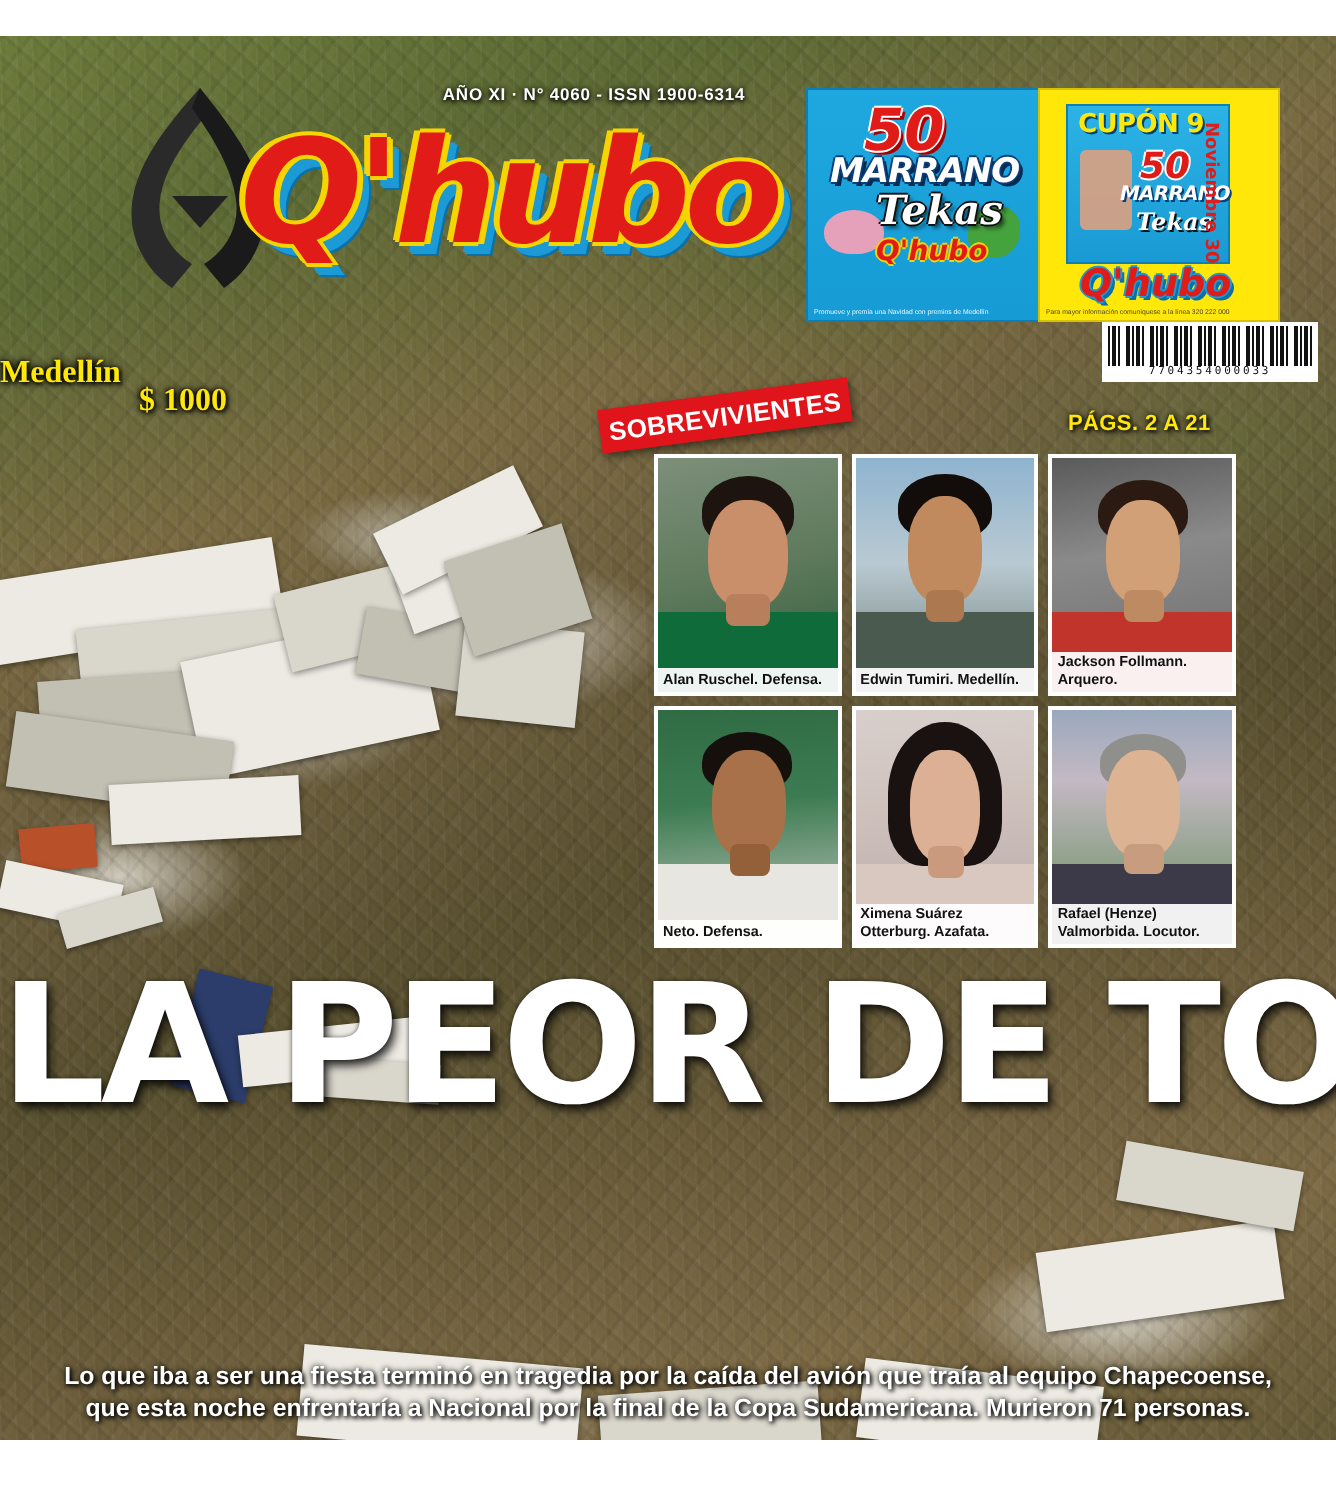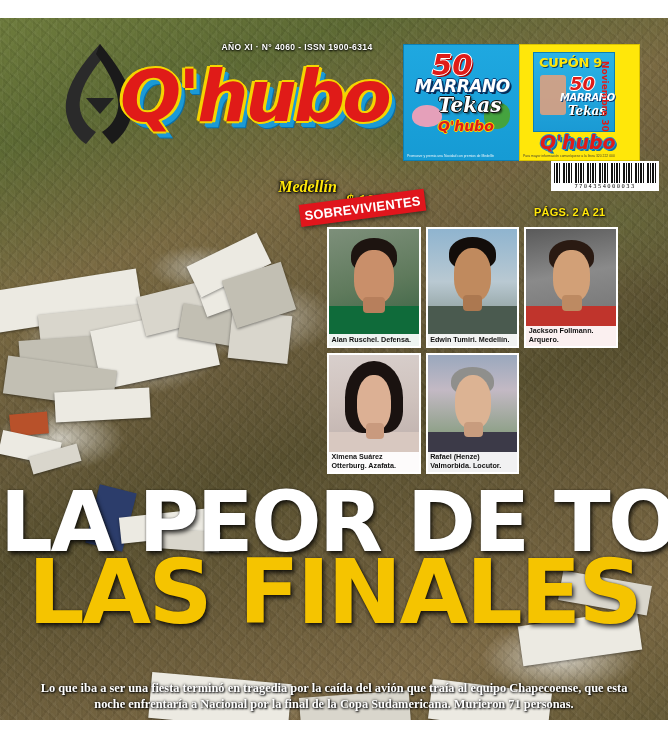--- a/index.html
+++ b/index.html
@@ -142,21 +142,21 @@
 
   
   .barcode{position:absolute;left:551px;top:143px;width:108px;height:30px;background:#ffffff;padding:2px 3px 0;box-sizing:border-box;}
   .barcode .bars{height:20px;width:100%;
     background-image:repeating-linear-gradient(90deg,#111 0 1px,#fff 1px 2px,#111 2px 4px,#fff 4px 5px,#111 5px 6px,#fff 6px 9px,#111 9px 11px,#fff 11px 12px);}
   .barcode .num{font-family:"DejaVu Sans Mono",monospace;font-size:5.5px;letter-spacing:1.4px;color:#111;text-align:center;line-height:7px;}
 
   
   .datebar{
     position:absolute;left:0;top:156px;width:668px;height:26px;
-    display:flex;align-items:center;justify-content:center;gap:9px;white-space:nowrap;font-style:italic;
+    display:flex;align-items:center;justify-content:flex-start;gap:9px;white-space:nowrap;
   }
   .datebar span{
     font-family:"Liberation Serif",serif;font-weight:700;font-size:16px;
     text-shadow:0 0 4px rgba(0,0,0,.95),1px 1px 2px rgba(0,0,0,.95),-1px 0 2px rgba(0,0,0,.8);
   }
   .city{color:#ffe70a;}
   .datetext{color:#ffffff;}
   .price{color:#ffe70a;margin-top:28px;}
 
   
@@ -202,21 +202,21 @@
   .hl1,.hl2{
     font-family:"DejaVu Sans",sans-serif;font-weight:700;letter-spacing:-2.5px;
     line-height:.86;white-space:nowrap;
   }
   .hl1{font-size:83px;color:#ffffff;text-shadow:2px 3px 4px rgba(0,0,0,.75),0 0 2px rgba(0,0,0,.5);}
   .hl2{font-size:89px;color:#f5c400;text-shadow:2px 3px 4px rgba(0,0,0,.75),0 0 2px rgba(0,0,0,.5);margin-top:-4px;}
 
   
   .subtitle{
     position:absolute;left:26px;top:681px;width:616px;text-align:center;
-    font-family:Liberation Serif, serif;font-weight:700;font-size:12.4px;line-height:15.5px;
+    font-family:Liberation Sans, sans-serif;font-weight:700;font-size:12.4px;line-height:15.5px;
     color:#ffffff;text-shadow:0 0 3px rgba(0,0,0,.95),1px 1px 2px rgba(0,0,0,.95);
   }
 </style>
 </head>
 <body>
 
 <div id="page">
 
   <div class="bg-photo">
     <div class="bg-grain"></div>
@@ -331,20 +331,29 @@
     <div class="cell">
       <div class="portrait" style="background:linear-gradient(170deg,#5a5a5a 0%,#8a8a8a 40%,#6b6b6b 100%);">
         <div class="shirt" style="background:#c0342c;"></div>
         <div class="hair" style="left:25%;top:9%;width:50%;height:28%;background:#2a1a12;"></div>
         <div class="skin" style="left:30%;top:18%;width:41%;height:44%;background:#d2a077;"></div>
         <div class="neck" style="left:40%;top:56%;width:22%;height:14%;background:#bd8a62;"></div>
       </div>
       <div class="cap">Jackson Follmann. Arquero.</div>
     </div>
 
+    <div class="cell">
+      <div class="portrait" style="background:linear-gradient(175deg,#2f6b44 0%,#3d7c52 40%,#cfcdc6 100%);">
+        <div class="shirt" style="background:#e8e6e0;"></div>
+        <div class="hair" style="left:25%;top:9%;width:50%;height:26%;background:#16100c;"></div>
+        <div class="skin" style="left:30%;top:17%;width:41%;height:46%;background:#a8714a;"></div>
+        <div class="neck" style="left:40%;top:57%;width:22%;height:14%;background:#946039;"></div>
+      </div>
+      <div class="cap">Neto. Defensa.</div>
+    </div>
 
     <div class="cell">
       <div class="portrait" style="background:linear-gradient(175deg,#d8cfcc 0%,#cfc2bd 40%,#b7a9a6 100%);">
         <div class="shirt" style="background:#d8c8c0;"></div>
         <div class="hair" style="left:18%;top:5%;width:64%;height:62%;background:#1a1210;border-radius:50% 50% 30% 30%;"></div>
         <div class="skin" style="left:31%;top:17%;width:38%;height:48%;background:#dcb094;"></div>
         <div class="neck" style="left:41%;top:58%;width:20%;height:14%;background:#c99a7e;"></div>
       </div>
       <div class="cap">Ximena Suárez Otterburg. Azafata.</div>
     </div>
@@ -355,18 +364,17 @@
         <div class="hair" style="left:26%;top:10%;width:48%;height:24%;background:#8f8f8c;"></div>
         <div class="skin" style="left:30%;top:17%;width:41%;height:46%;background:#dcb393;"></div>
         <div class="neck" style="left:40%;top:57%;width:22%;height:13%;background:#c89c7e;"></div>
       </div>
       <div class="cap">Rafael (Henze) Valmorbida. Locutor.</div>
     </div>
   </div>
 
   <div class="headline">
     <div class="hl1">LA PEOR DE TODAS</div>
-    <div class="hl2">LAS FINALES</div>
   </div>
 
   <div class="subtitle">Lo que iba a ser una fiesta terminó en tragedia por la caída del avión que traía al equipo Chapecoense, que esta noche enfrentaría a Nacional por la final de la Copa Sudamericana. Murieron 71 personas.</div>
 
 </div>
 
 </body></html>

